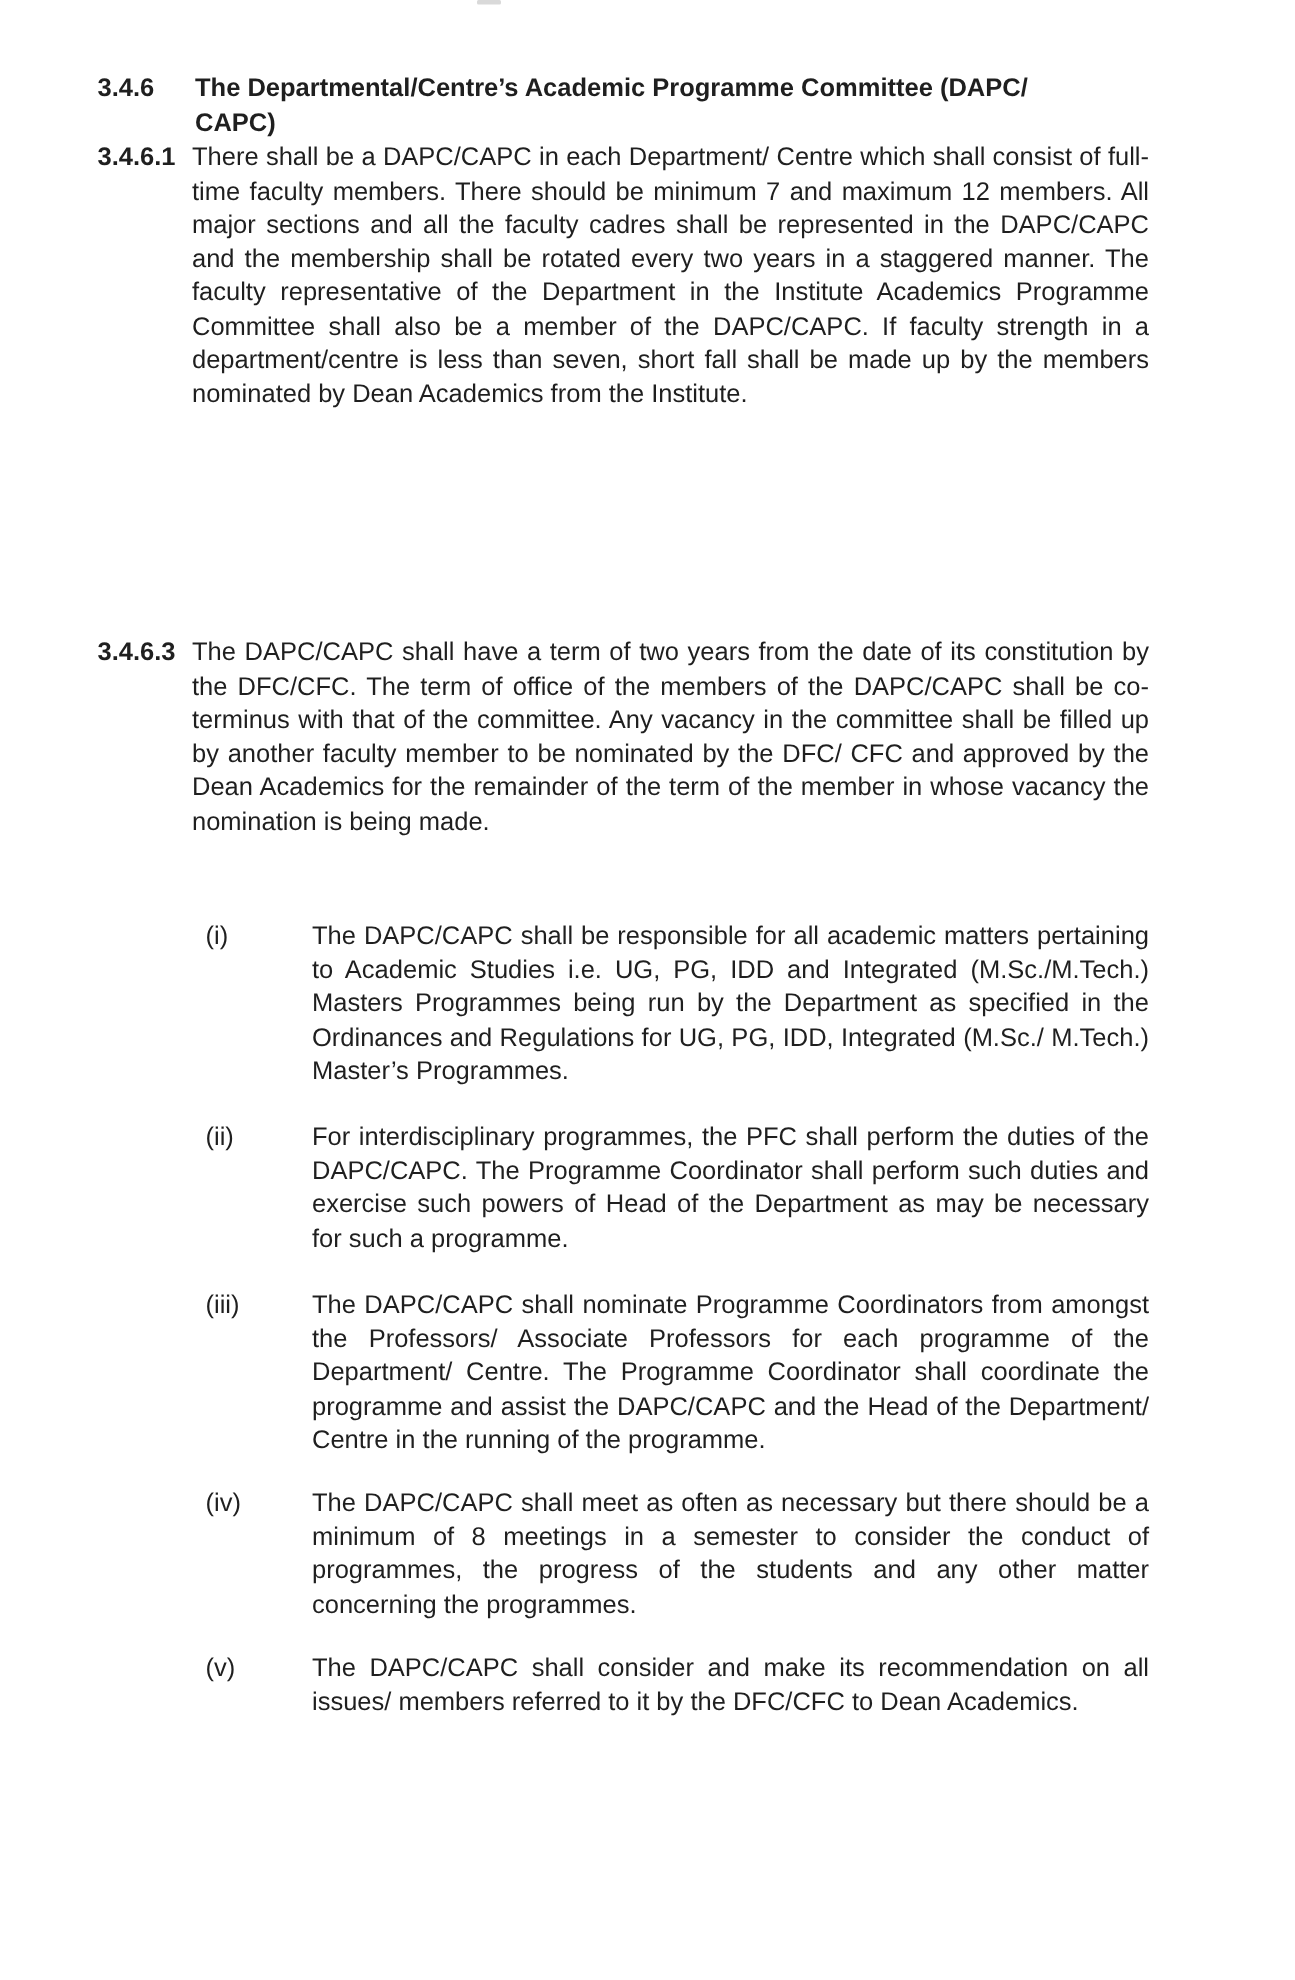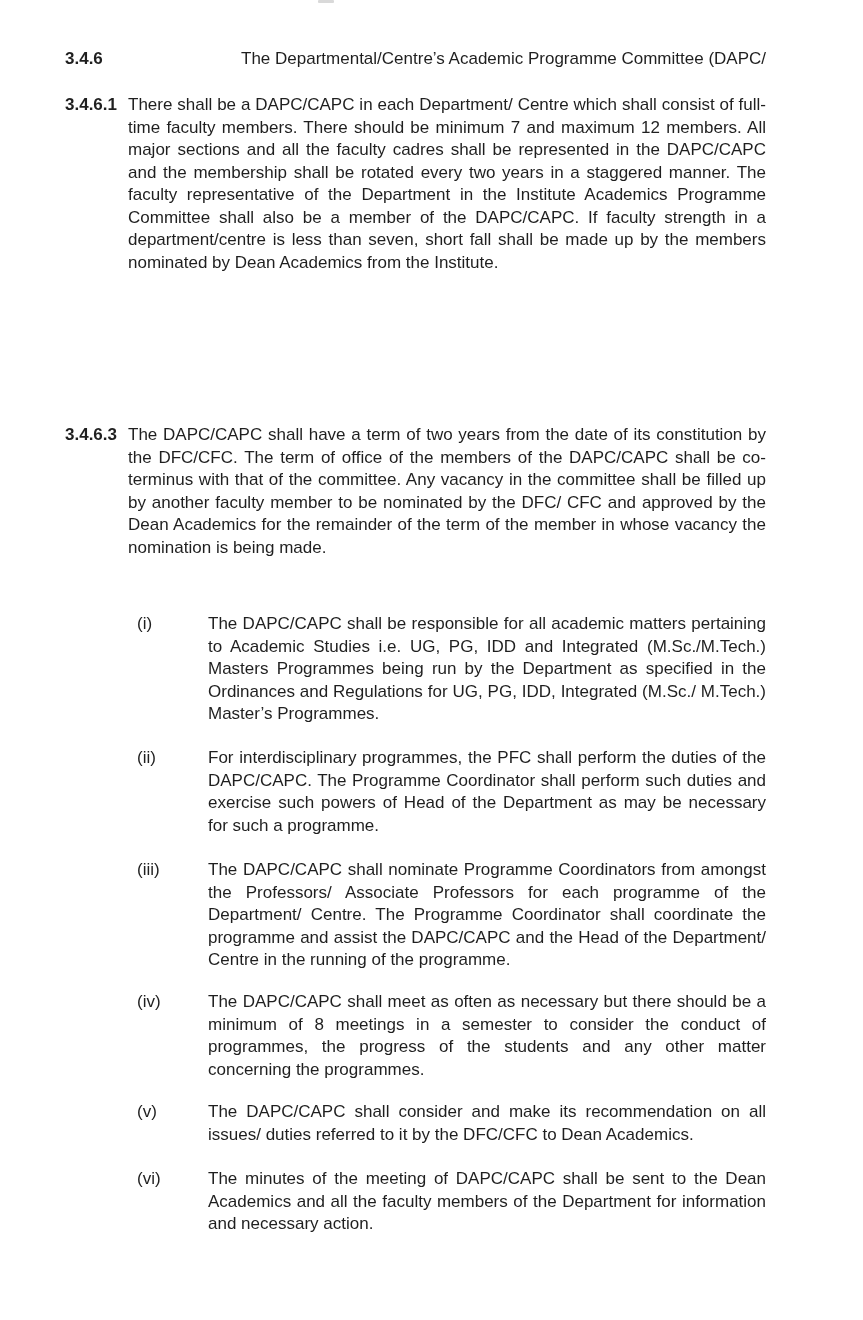--- a/index.html
+++ b/index.html
@@ -38,22 +38,22 @@
     flex: none;
     width: 63px;
     font-weight: bold;
   }
   .block.h .num { width: 65px; }
   .block .body {
     flex: 1;
     text-align: justify;
   }
   .block.h .body {
-    font-weight: normal;
-    text-align: right;
+    font-weight: bold;
+    text-align: left;
   }
   .duty {
     position: absolute;
     left: 137px;
     width: 629px;
     display: flex;
     align-items: flex-start;
   }
   .duty .marker {
     flex: none;
@@ -68,20 +68,21 @@
 <body>
 
 <div class="page">
 
   <div class="artifact"></div>
 
   <div class="block h" style="top:48px">
     <div class="num">3.4.6</div>
     <div class="body">
       <div>The Departmental/Centre’s Academic Programme Committee (DAPC/</div>
+      <div>CAPC)</div>
     </div>
   </div>
 
   <div class="block" style="top:94px">
     <div class="num">3.4.6.1</div>
     <div class="body">There shall be a DAPC/CAPC in each Department/ Centre which shall consist of full-time faculty members. There should be minimum 7 and maximum 12 members. All major sections and all the faculty cadres shall be represented in the DAPC/CAPC and the membership shall be rotated every two years in a staggered manner.  The faculty representative of the Department in the Institute Academics Programme Committee shall also be a member of the DAPC/CAPC. If faculty strength in a department/centre is less than seven, short fall shall be made up by the members nominated by Dean Academics from the Institute.</div>
   </div>
 
 
   <div class="block" style="top:424px">
@@ -105,21 +106,17 @@
     <div class="body">For interdisciplinary programmes, the PFC shall perform the duties of the DAPC/CAPC. The Programme Coordinator shall perform such duties and exercise such powers of Head of the Department as may be necessary for such a programme.</div>
   </div>
 
   <div class="duty" style="top:991px">
     <div class="marker">(iv)</div>
     <div class="body">The DAPC/CAPC shall meet as often as necessary but there should be a minimum of 8 meetings in a semester to consider the conduct of programmes, the progress of the students and any other matter concerning the programmes.</div>
   </div>
 
   <div class="duty" style="top:1101px">
     <div class="marker">(v)</div>
-    <div class="body">The DAPC/CAPC shall consider and make its recommendation on all issues/ duties referred to it by the DFC/CFC to Dean Academics.</div>
+    <div class="body">The DAPC/CAPC shall consider and make its recommendation on all issues/ members referred to it by the DFC/CFC to Dean Academics.</div>
   </div>
 
-  <div class="duty" style="top:1168px">
-    <div class="marker">(vi)</div>
-    <div class="body">The minutes of the meeting of DAPC/CAPC shall be sent to the Dean Academics and all the faculty members of the Department for information and necessary action.</div>
-  </div>
 
 </div>
 
 </body></html>

